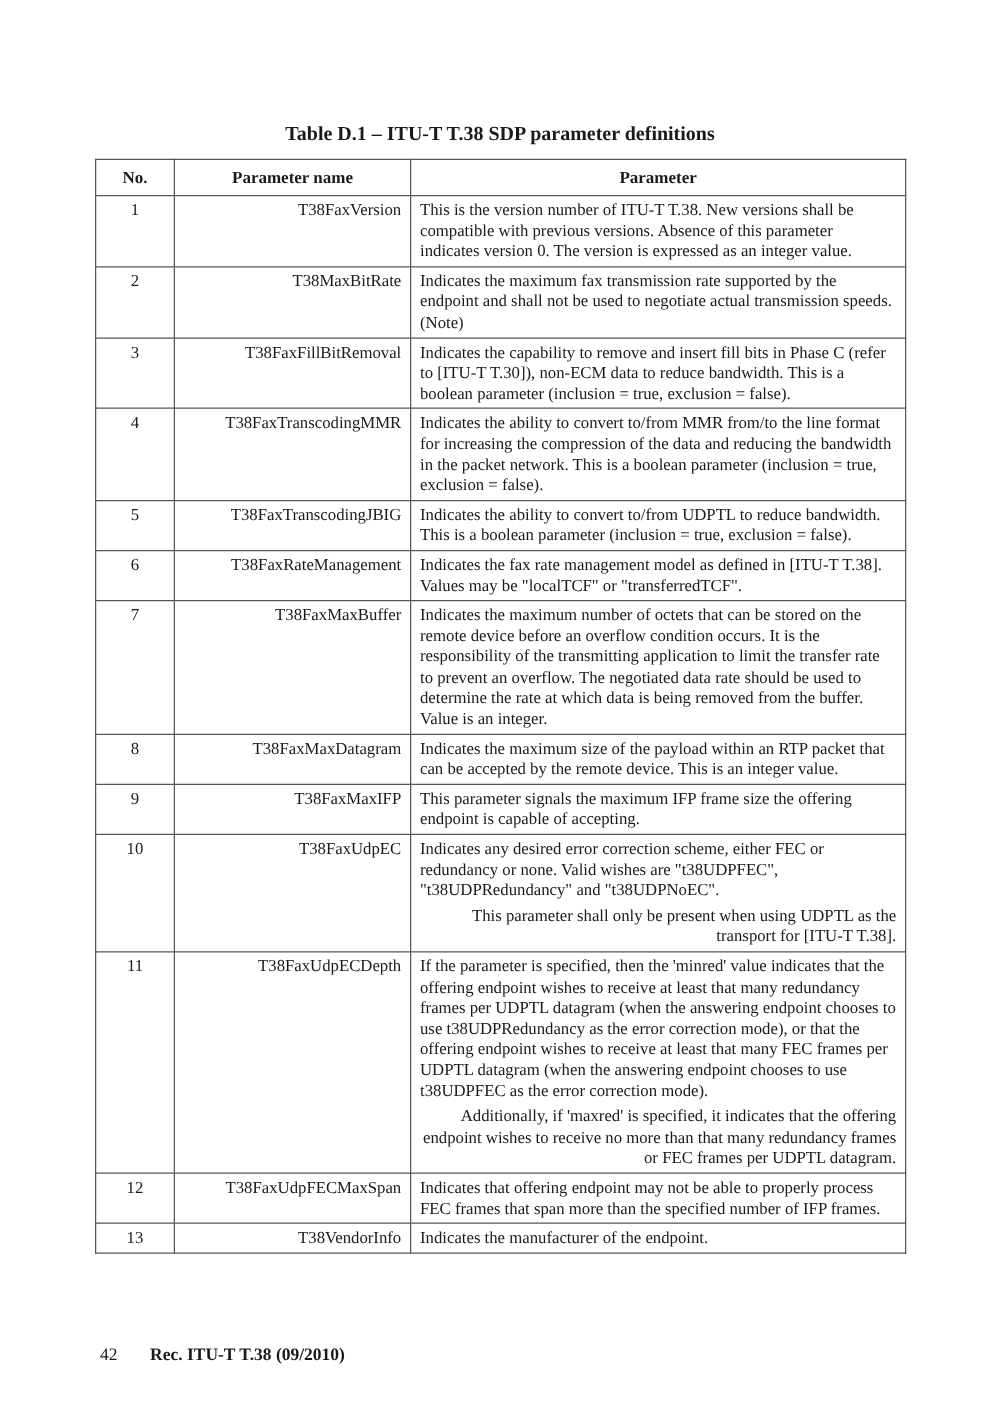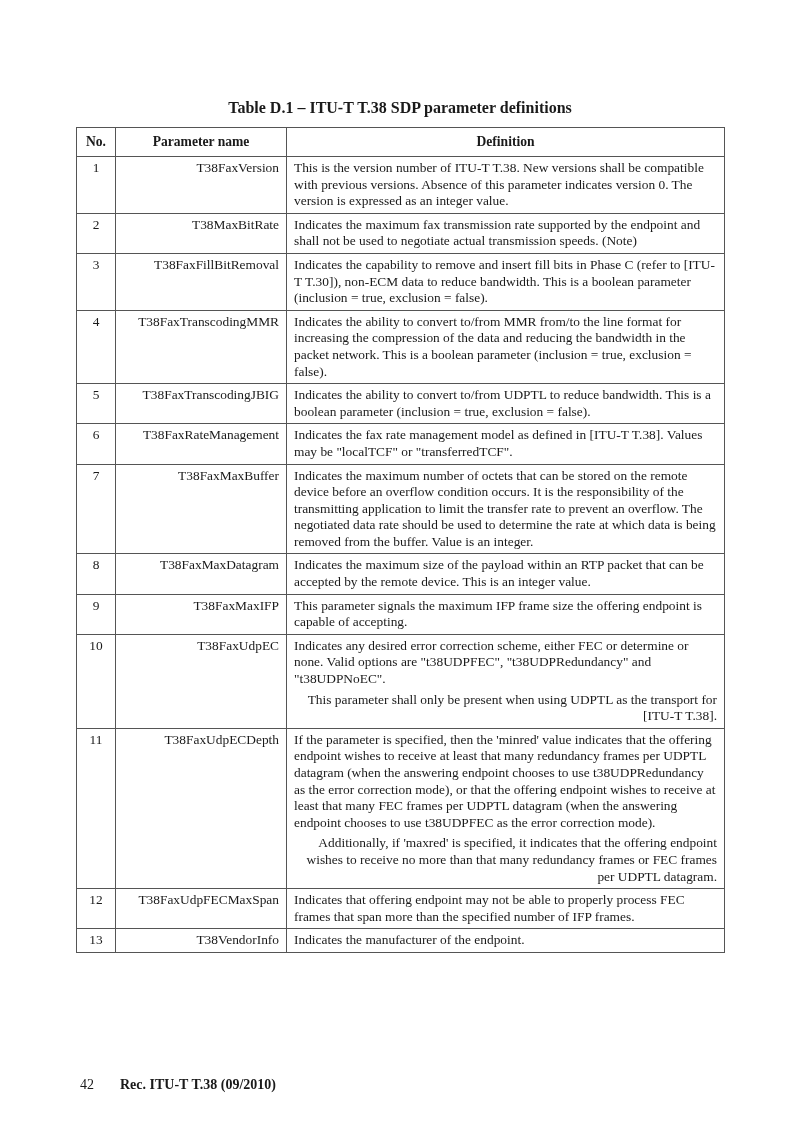--- a/index.html
+++ b/index.html
@@ -3,40 +3,40 @@
 <meta charset="utf-8">
 <style>
   html, body { margin: 0; padding: 0; background: #ffffff; }
   body { width: 800px; height: 1132px; position: relative; overflow: hidden;
          font-family: "Liberation Serif", "DejaVu Serif", serif; color: #1a1a1a; }
   .title { position: absolute; top: 99px; left: 0; width: 800px; text-align: center;
            font-weight: bold; font-size: 16px; }
   table { position: absolute; top: 127px; left: 76px; width: 649px;
           border-collapse: collapse; font-size: 13.4px; line-height: 16.6px; }
   th, td { border: 1.2px solid #555; vertical-align: top; }
-  th { font-weight: bold; font-size: 13.6px; height: 26px; vertical-align: middle; text-align: center; padding: 1px 4px; }
+  th { font-weight: bold; font-size: 13.6px; height: 26px; vertical-align: middle; text-align: center; padding: 1px 16px; }
   td { padding: 3px 7px 3px 7px; }
   td.no { text-align: center; width: 22px; padding-left: 3px; padding-right: 3px; }
   td.pname { width: 156px; text-align: right; }
   td.def p { margin: 0; }
   td.def p + p { margin-top: 4px; text-align: right; }
   .footer-page { position: absolute; top: 1077px; left: 80px; font-size: 14px; }
   .footer-rec { position: absolute; top: 1077px; left: 120px; font-size: 14px; font-weight: bold; }
 </style>
 </head>
 <body>
 
 <div class="title">Table D.1 – ITU-T T.38 SDP parameter definitions</div>
 
 <table>
   <thead>
     <tr>
       <th style="width:30px">No.</th>
       <th style="width:156px">Parameter name</th>
-      <th>Definition</th>
+      <th>Parameter</th>
     </tr>
   </thead>
   <tbody id="table-body">
       <tr>
         <td class="no">1</td>
         <td class="pname">T38FaxVersion</td>
         <td class="def">
           <p>This is the version number of ITU-T T.38. New versions shall be compatible with previous versions. Absence of this parameter indicates version 0. The version is expressed as an integer value.</p>
         </td>
       </tr>
@@ -93,21 +93,21 @@
         <td class="no">9</td>
         <td class="pname">T38FaxMaxIFP</td>
         <td class="def">
           <p>This parameter signals the maximum IFP frame size the offering endpoint is capable of accepting.</p>
         </td>
       </tr>
       <tr>
         <td class="no">10</td>
         <td class="pname">T38FaxUdpEC</td>
         <td class="def">
-          <p>Indicates any desired error correction scheme, either FEC or determine or none. Valid options are "t38UDPFEC", "t38UDPRedundancy" and "t38UDPNoEC".</p>
+          <p>Indicates any desired error correction scheme, either FEC or redundancy or none. Valid wishes are "t38UDPFEC", "t38UDPRedundancy" and "t38UDPNoEC".</p>
           <p>This parameter shall only be present when using UDPTL as the transport for [ITU-T T.38].</p>
         </td>
       </tr>
       <tr>
         <td class="no">11</td>
         <td class="pname">T38FaxUdpECDepth</td>
         <td class="def">
           <p>If the parameter is specified, then the 'minred' value indicates that the offering endpoint wishes to receive at least that many redundancy frames per UDPTL datagram (when the answering endpoint chooses to use t38UDPRedundancy as the error correction mode), or that the offering endpoint wishes to receive at least that many FEC frames per UDPTL datagram (when the answering endpoint chooses to use t38UDPFEC as the error correction mode).</p>
           <p>Additionally, if 'maxred' is specified, it indicates that the offering endpoint wishes to receive no more than that many redundancy frames or FEC frames per UDPTL datagram.</p>
         </td>

